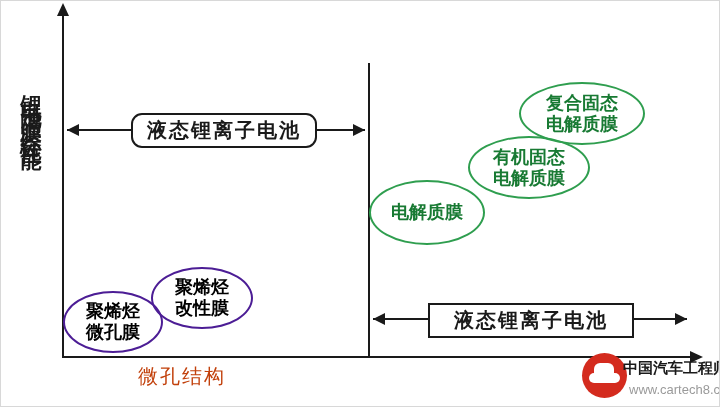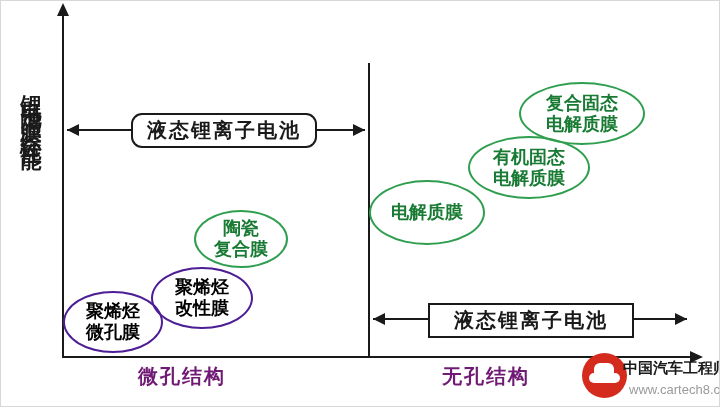--- a/index.html
+++ b/index.html
@@ -38,21 +38,21 @@
   .ellipse.green{border:2px solid #2f9e4f;color:#187a33;}
   .e1{left:62px;top:290px;width:96px;height:58px;}
   .e2{left:150px;top:266px;width:98px;height:58px;}
   .e3{left:193px;top:209px;width:90px;height:54px;}
   .e4{left:279px;top:184px;width:88px;height:54px;}
   .e5{left:368px;top:179px;width:112px;height:61px;}
   .e6{left:467px;top:135px;width:118px;height:59px;}
   .e7{left:518px;top:81px;width:122px;height:59px;text-align:center;}
 
   
-  .struct-label{position:absolute;top:362px;font-size:20px;font-weight:bold;color:#701a75;letter-spacing:2px;}
+  .struct-label{position:absolute;top:362px;font-size:20px;font-weight:normal;color:#c2410c;letter-spacing:2px;}
   .struct-left{left:137px;}
   .struct-right{left:441px;}
 
   
   .logo{position:absolute;left:581px;top:352px;width:45px;height:45px;border-radius:50%;background:#d42b1e;}
   .logo::before{content:"";position:absolute;left:12px;top:10px;width:20px;height:10px;background:#fff;border-radius:6px 6px 0 0;}
   .logo::after{content:"";position:absolute;left:7px;top:20px;width:31px;height:10px;background:#fff;border-radius:5px;}
   .wm-name{position:absolute;left:622px;top:358px;font-size:15px;font-weight:bold;color:#1a1a1a;white-space:nowrap;}
   .wm-url{position:absolute;left:628px;top:381px;font-size:13px;color:#9a9a9a;white-space:nowrap;}
 </style>
@@ -86,36 +86,31 @@
   </div>
 
   <div class="ellipse red e1">
     <span>聚烯烃</span>
     <span>微孔膜</span>
   </div>
   <div class="ellipse red e2">
     <span>聚烯烃</span>
     <span>改性膜</span>
   </div>
-  <div class="ellipse green e3">
-    <span>陶瓷</span>
-    <span>复合膜</span>
-  </div>
   <div class="ellipse green e5">
     <span>电解质膜</span>
   </div>
   <div class="ellipse green e6">
     <span>有机固态</span>
     <span>电解质膜</span>
   </div>
   <div class="ellipse green e7">
     <span>复合固态</span>
     <span>电解质膜</span>
   </div>
 
   <div class="struct-label struct-left">微孔结构</div>
-  <div class="struct-label struct-right">无孔结构</div>
 
   <div class="logo"></div>
   <div class="wm-name">中国汽车工程师之家</div>
   <div class="wm-url">www.cartech8.com</div>
 
 </div>
 
 </body></html>

